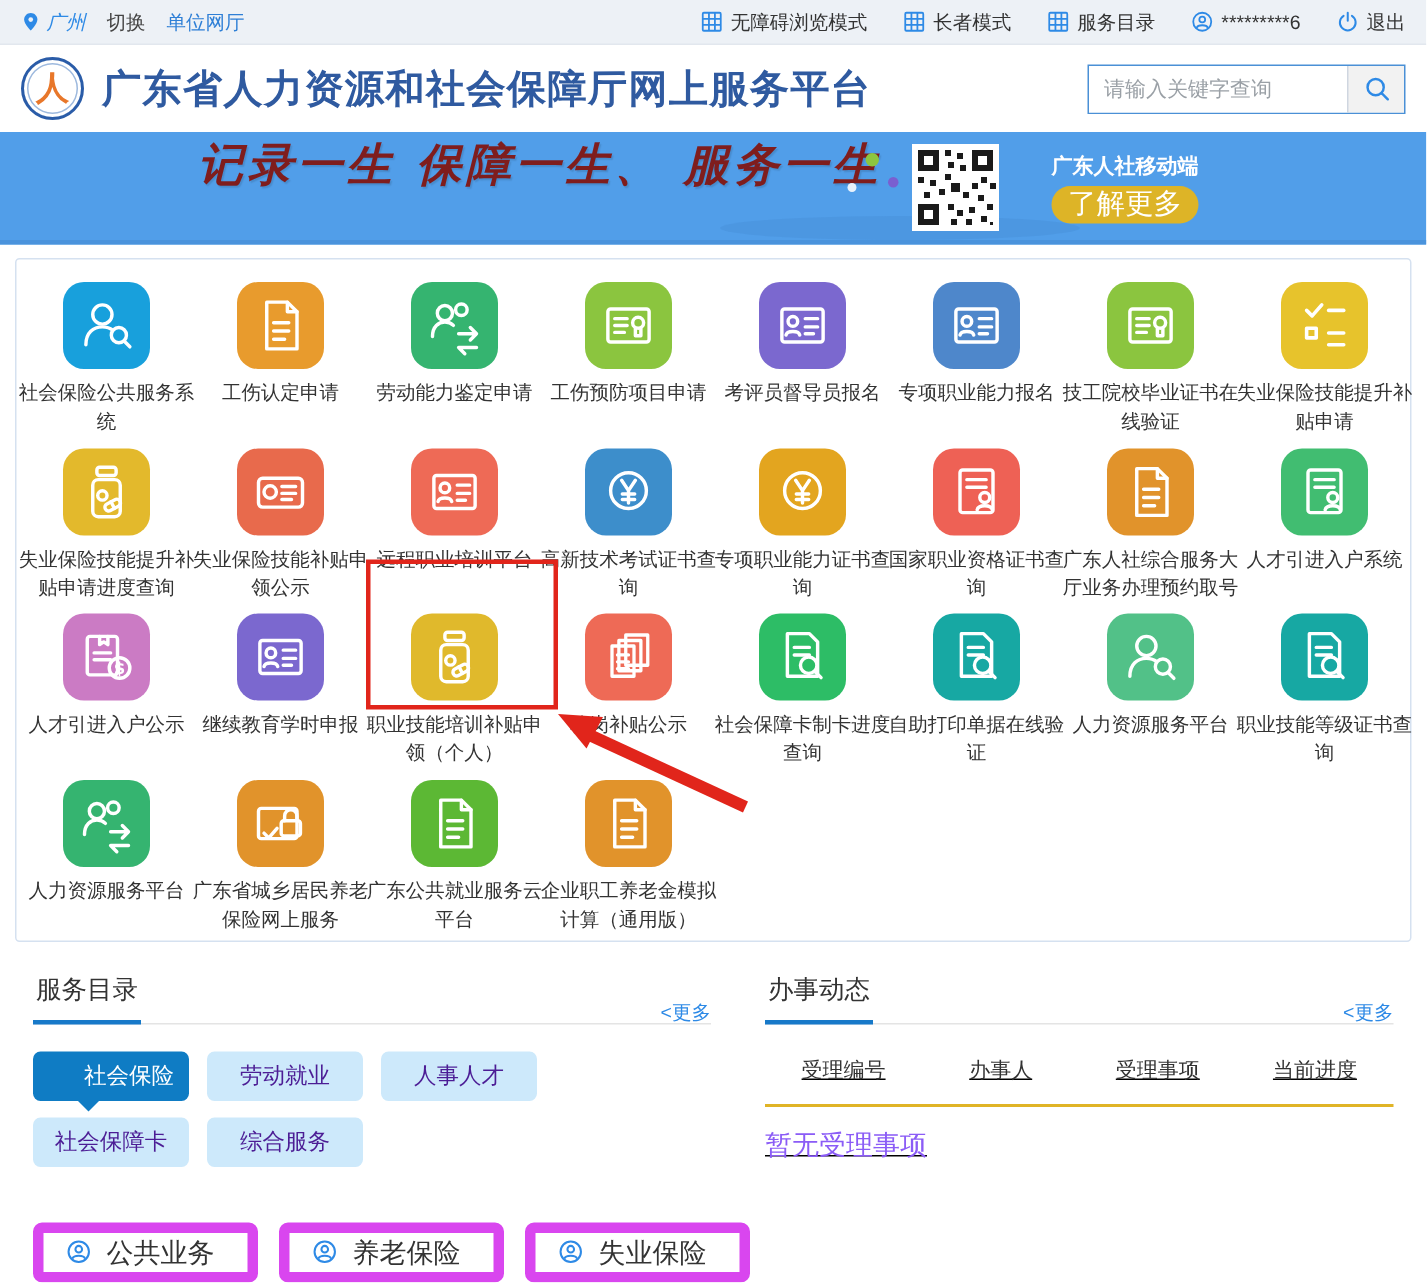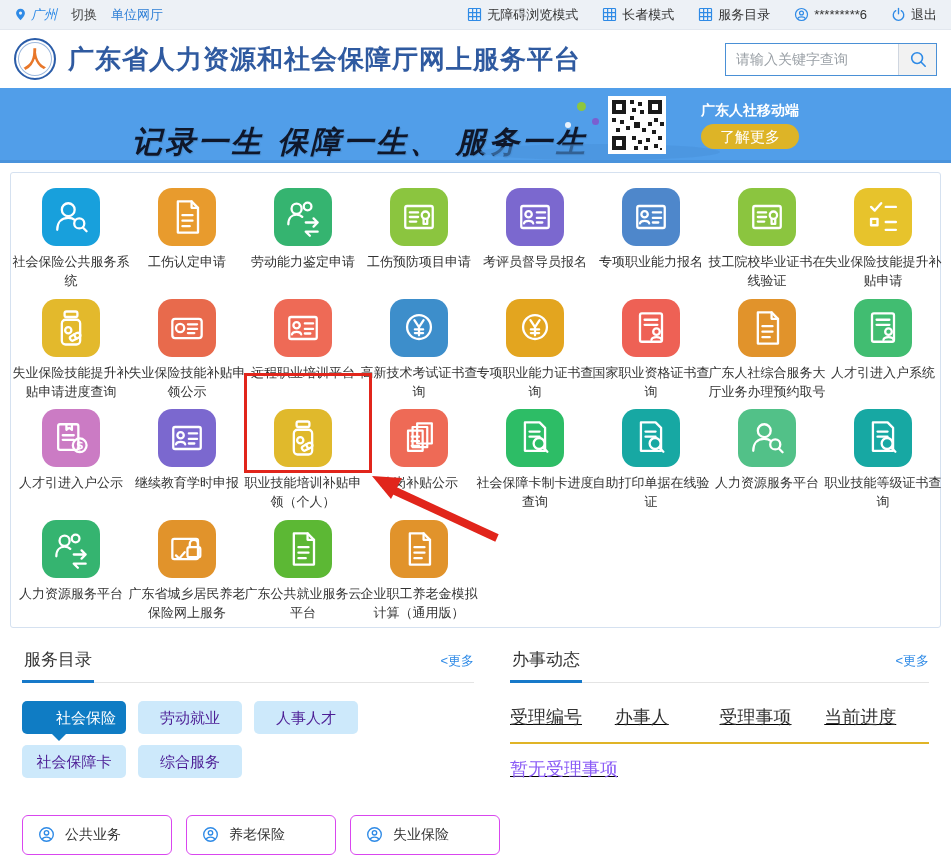--- a/index.html
+++ b/index.html
@@ -25,63 +25,63 @@
   .logo span { color:#e8772a; font-size:22px; font-weight:bold; line-height:1; }
   .site-title { margin-left:12px; font-size:26px; font-weight:bold; color:#2f5aa0; letter-spacing:1px; }
   .search-wrap { margin-left:auto; display:flex; height:33px; border:1px solid #4a90d6; }
   .search-wrap input { width:172px; border:none; outline:none; padding:0 10px; font-size:14px; color:#333; font-family:inherit; }
   .search-wrap input::placeholder { color:#9aa0a6; }
   .search-btn { width:38px; background:#f2f2f2; border-left:1px solid #cfd6e0; display:flex; align-items:center; justify-content:center; cursor:pointer; }
   .search-btn svg { width:18px; height:18px; color:#2e8ae6; }
 
   
   .banner { position:relative; height:75px; background:#519ee9; border-bottom:3px solid #4a93dc; overflow:hidden; }
-  .slogan { position:absolute; left:132px; top:34px; color:#0f172a; font-size:30px; font-weight:bold; font-style:italic;
+  .slogan { position:absolute; left:132px; top:2px; color:#7f1d1d; font-size:30px; font-weight:bold; font-style:italic;
             font-family:"DejaVu Serif","Liberation Serif",serif; letter-spacing:3px; text-shadow:1px 1px 1px rgba(0,0,0,.12); }
   .deco-dot { position:absolute; border-radius:50%; }
   .deco-swoosh { position:absolute; left:480px; top:56px; width:240px; height:16px; background:#4a93dc; border-radius:50%; opacity:.6; }
   .qr { position:absolute; left:608px; top:8px; width:58px; height:58px; background:#fff; }
   .mobile-label { position:absolute; left:701px; top:14px; color:#fff; font-size:14px; font-weight:bold; }
   .more-btn { position:absolute; left:701px; top:36px; width:98px; height:25px; line-height:25px; text-align:center;
-              background:#ddb427; color:#fff; font-size:15px; border-radius:13px; cursor:pointer; }
+              background:#ddb427; color:#fff; font-size:19px; border-radius:13px; cursor:pointer; }
 
   
   .main-box { margin:9px 10px 0; border:1px solid #d5e1f0; border-radius:3px; padding:15px 2px 4px; }
   .service-grid { display:grid; grid-template-columns:repeat(8,1fr); row-gap:8px; justify-items:center; }
   .tile { width:116px; display:flex; flex-direction:column; align-items:center; min-height:97px; cursor:pointer; }
   .tile-icon { width:58px; height:58px; border-radius:14px; display:flex; align-items:center; justify-content:center; }
   .tile-icon svg { width:44px; height:44px; }
   .tile-label { margin-top:7px; font-size:13px; color:#333; text-align:center; line-height:1.45; width:118px; }
 
   
   .hl-box { position:absolute; left:244px; top:373px; width:128px; height:100px; border:3px solid #e1251b; pointer-events:none; }
   .hl-arrow { position:absolute; left:360px; top:462px; width:150px; height:92px; pointer-events:none; }
 
   
   .bottom { display:flex; padding:0 22px; margin-top:14px; }
   .panel-left { width:452px; }
   .panel-right { flex:1; margin-left:36px;text-decoration:underline; }
   .sec-head { position:relative; border-bottom:1px solid #e4e4e4; }
   .sec-title { display:inline-block; font-size:17px; color:#333; padding:6px 2px 9px; border-bottom:3px solid #1779c9; margin-bottom:-1px; }
-  .sec-more { position:absolute; right:0; top:10px; font-size:13px; color:#2e8ae6; cursor:pointer; }
+  .sec-more { position:absolute; right:0; top:24px; font-size:13px; color:#2e8ae6; cursor:pointer; }
 
   .tabs { margin-top:18px; width:370px; }
   .tab { display:inline-block; width:104px; line-height:33px; text-align:center; background:#cde9fb; color:#4c1d95;
          font-size:15px; border-radius:5px; margin:0 12px 11px 0; cursor:pointer; position:relative; }
   .tab.active { background:#0f7cc4; color:#fff;padding-left:24px; }
   .tab.active::after { content:""; position:absolute; left:30px; bottom:-7px; border-left:7px solid transparent;
                        border-right:7px solid transparent; border-top:7px solid #0f7cc4; }
 
   .svc-btns { margin-top:26px; display:grid; grid-template-columns:repeat(3,150px); gap:14px 14px; }
-  .svc-btn { height:40px; border:1px solid #d946ef; border-radius:6px; display:flex; align-items:center; gap:10px;
-             padding-left:15px; font-size:14px; color:#333; background:#fff; cursor:pointer; }
+  .svc-btn { height:40px; border:7px solid #d946ef; border-radius:6px; display:flex; align-items:center; gap:10px;
+             padding-left:15px; font-size:18px; color:#333; background:#fff; cursor:pointer; }
   .svc-btn svg { width:17px; height:17px; color:#2e8ae6; }
 
   .act-cols { display:flex; margin-top:22px; }
-  .act-col { flex:1; font-size:18px; color:#333; }
+  .act-col { flex:1; text-align:center; font-size:14px; color:#333; }
   .act-line { height:2px; background:#e0b426; margin-top:13px; }
   .act-empty { text-align:left; font-size:18px; color:#8b5cf6; margin-top:13px; }
 </style>
 </head>
 <body>
 
 <svg width="0" height="0" style="position:absolute">
   <defs>
     <symbol id="sym-pin" viewBox="0 0 20 20">
       <path d="M10 1 C6.2 1 3.2 4 3.2 7.8 c0 5 6.8 11.2 6.8 11.2 s6.8-6.2 6.8-11.2 C16.8 4 13.8 1 10 1 z" fill="currentColor"></path>

